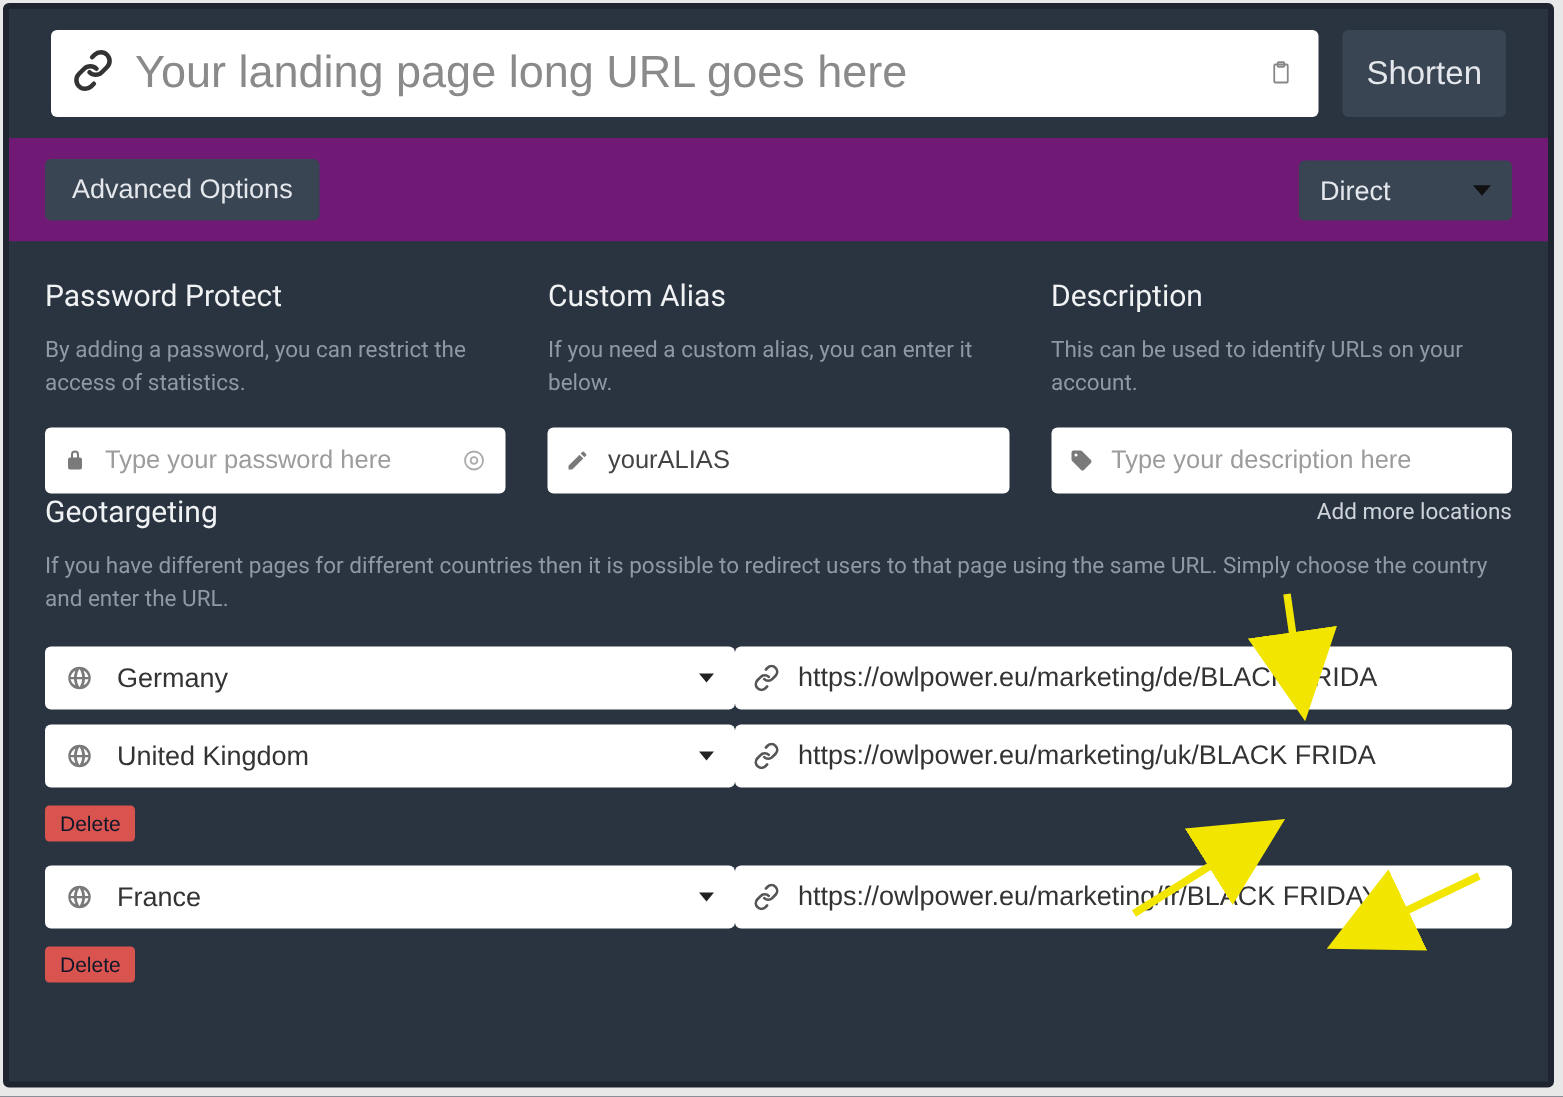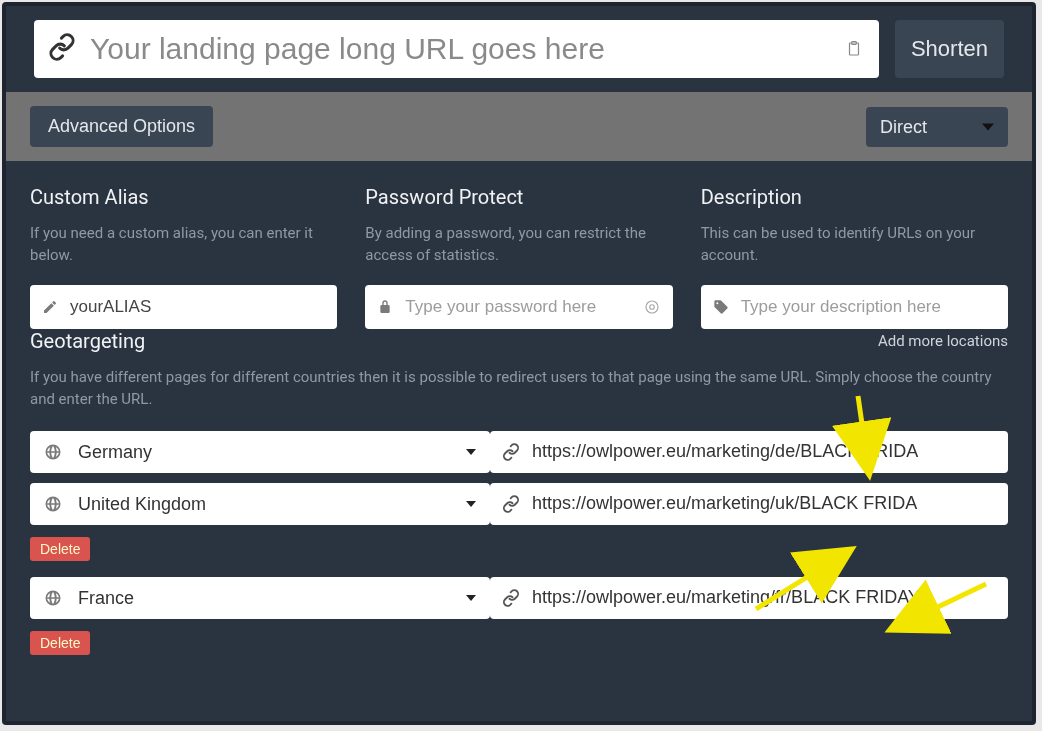--- a/index.html
+++ b/index.html
@@ -58,21 +58,21 @@
     color: #e4e7eb;
     border: none;
     border-radius: 4px;
     padding: 16px 16px;
     font-size: 22px;
     cursor: pointer;
     height: 58px;
   }
   
   .options-bar {
-    background: #737373;
+    background: #701a75;
     display: flex;
     align-items: center;
     justify-content: space-between;
     padding: 14px 24px;
   }
   .adv-btn {
     background: #3a4554;
     color: #e4e7eb;
     border: none;
     border-radius: 4px;
@@ -215,21 +215,21 @@
   .geo-url-box input {
     flex: 1;
     border: none;
     outline: none;
     font-size: 18px;
     color: #333;
     background: transparent;
   }
   .delete-btn {
     background: #d9534f;
-    color: #fef9c3;
+    color: #0f172a;
     border: none;
     border-radius: 3px;
     padding: 4px 10px;
     font-size: 14px;
     cursor: pointer;
     margin-top: 2px;
     margin-bottom: 16px;
   }
   
   .arrow-svg {
@@ -267,48 +267,48 @@
       <select class="redirect-select">
         <option>Direct</option>
       </select>
     </div>
   </div>
 
   <div class="content">
     <div class="three-col">
 
       <div class="col">
+        <div class="col-title">Password Protect</div>
+        <div class="col-desc">By adding a password, you can restrict the access of statistics.</div>
+        <div class="input-box">
+          <span class="ico">
+            <svg viewBox="0 0 24 24" width="16" height="16" fill="#7a7a7a">
+                <path d="M12 2a4 4 0 0 0-4 4v3H7a2 2 0 0 0-2 2v8a2 2 0 0 0 2 2h10a2 2 0 0 0 2-2v-8a2 2 0 0 0-2-2h-1V6a4 4 0 0 0-4-4zm-2 4a2 2 0 1 1 4 0v3h-4V6z"></path>
+              </svg>
+          </span>
+          <input type="text" placeholder="Type your password here" style="">
+          <span class="trailing-ico">
+            <svg viewBox="0 0 24 24" width="18" height="18" fill="none" stroke="#aaa" stroke-width="1.6">
+                <circle cx="12" cy="12" r="8"></circle>
+                <circle cx="12" cy="12" r="3"></circle>
+              </svg>
+          </span>
+        </div>
+      </div>
+
+      <div class="col">
         <div class="col-title">Custom Alias</div>
         <div class="col-desc">If you need a custom alias, you can enter it below.</div>
         <div class="input-box">
           <span class="ico">
             <svg viewBox="0 0 24 24" width="16" height="16" fill="#7a7a7a">
                 <path d="M3 17.25V21h3.75L17.81 9.94l-3.75-3.75L3 17.25zM20.71 7.04a1 1 0 0 0 0-1.41l-2.34-2.34a1 1 0 0 0-1.41 0l-1.83 1.83 3.75 3.75 1.83-1.83z"></path>
               </svg>
           </span>
           <input type="text" value="yourALIAS" style="">
-        </div>
-      </div>
-
-      <div class="col">
-        <div class="col-title">Password Protect</div>
-        <div class="col-desc">By adding a password, you can restrict the access of statistics.</div>
-        <div class="input-box">
-          <span class="ico">
-            <svg viewBox="0 0 24 24" width="16" height="16" fill="#7a7a7a">
-                <path d="M12 2a4 4 0 0 0-4 4v3H7a2 2 0 0 0-2 2v8a2 2 0 0 0 2 2h10a2 2 0 0 0 2-2v-8a2 2 0 0 0-2-2h-1V6a4 4 0 0 0-4-4zm-2 4a2 2 0 1 1 4 0v3h-4V6z"></path>
-              </svg>
-          </span>
-          <input type="text" placeholder="Type your password here" style="">
-          <span class="trailing-ico">
-            <svg viewBox="0 0 24 24" width="18" height="18" fill="none" stroke="#aaa" stroke-width="1.6">
-                <circle cx="12" cy="12" r="8"></circle>
-                <circle cx="12" cy="12" r="3"></circle>
-              </svg>
-          </span>
         </div>
       </div>
 
       <div class="col">
         <div class="col-title">Description</div>
         <div class="col-desc">This can be used to identify URLs on your account.</div>
         <div class="input-box">
           <span class="ico">
             <svg viewBox="0 0 24 24" width="16" height="16" fill="#7a7a7a">
                 <path d="M21.41 11.58l-9-9A2 2 0 0 0 11 2H4a2 2 0 0 0-2 2v7a2 2 0 0 0 .59 1.41l9 9a2 2 0 0 0 2.83 0l7-7a2 2 0 0 0-.01-2.83zM6.5 8A1.5 1.5 0 1 1 8 6.5 1.5 1.5 0 0 1 6.5 8z"></path>

